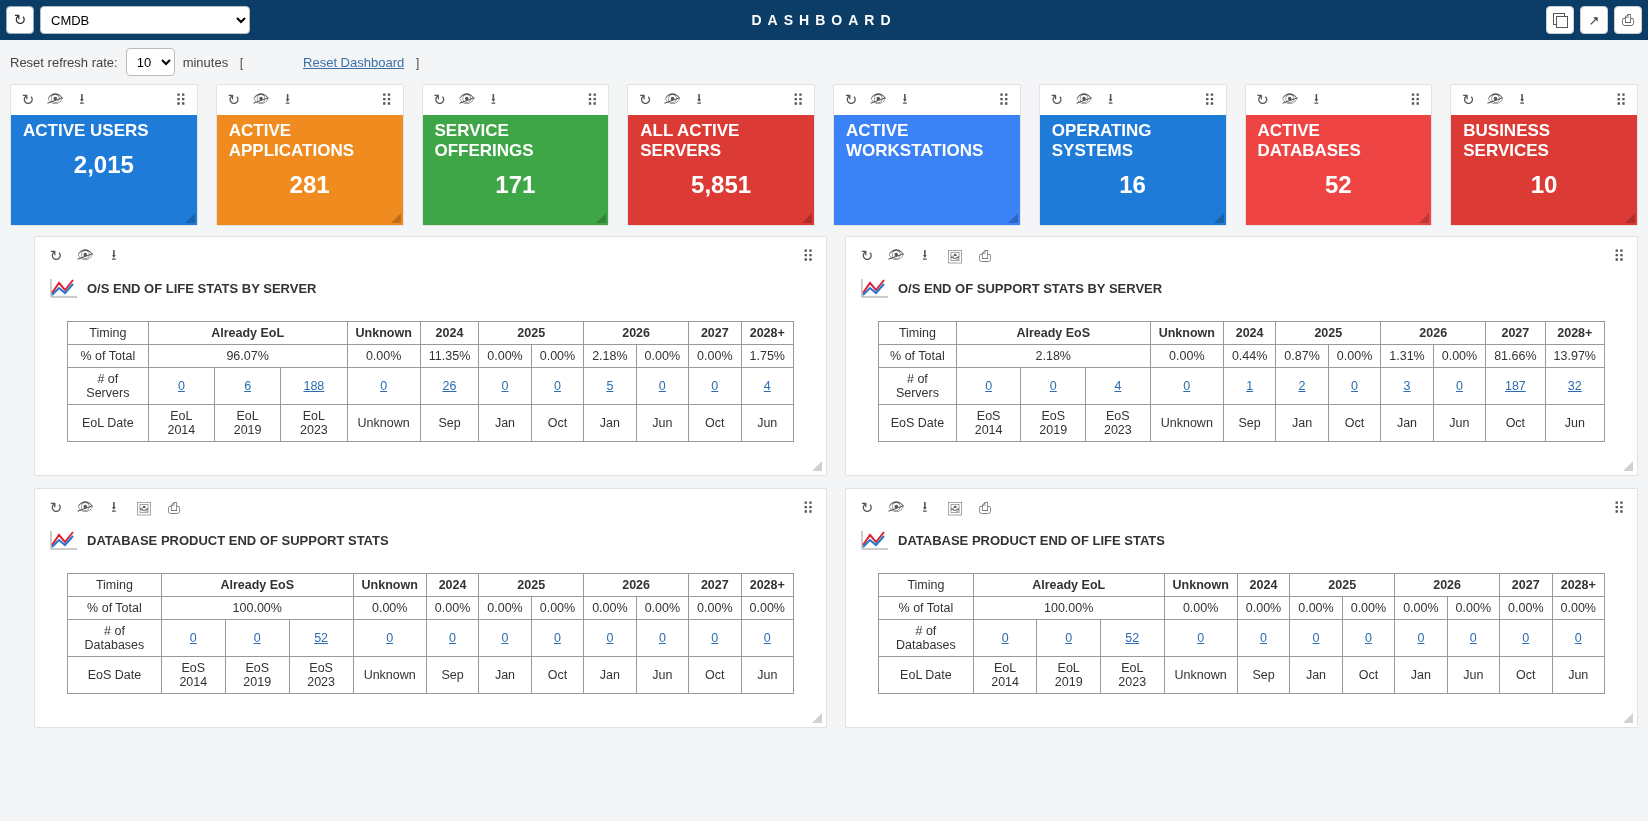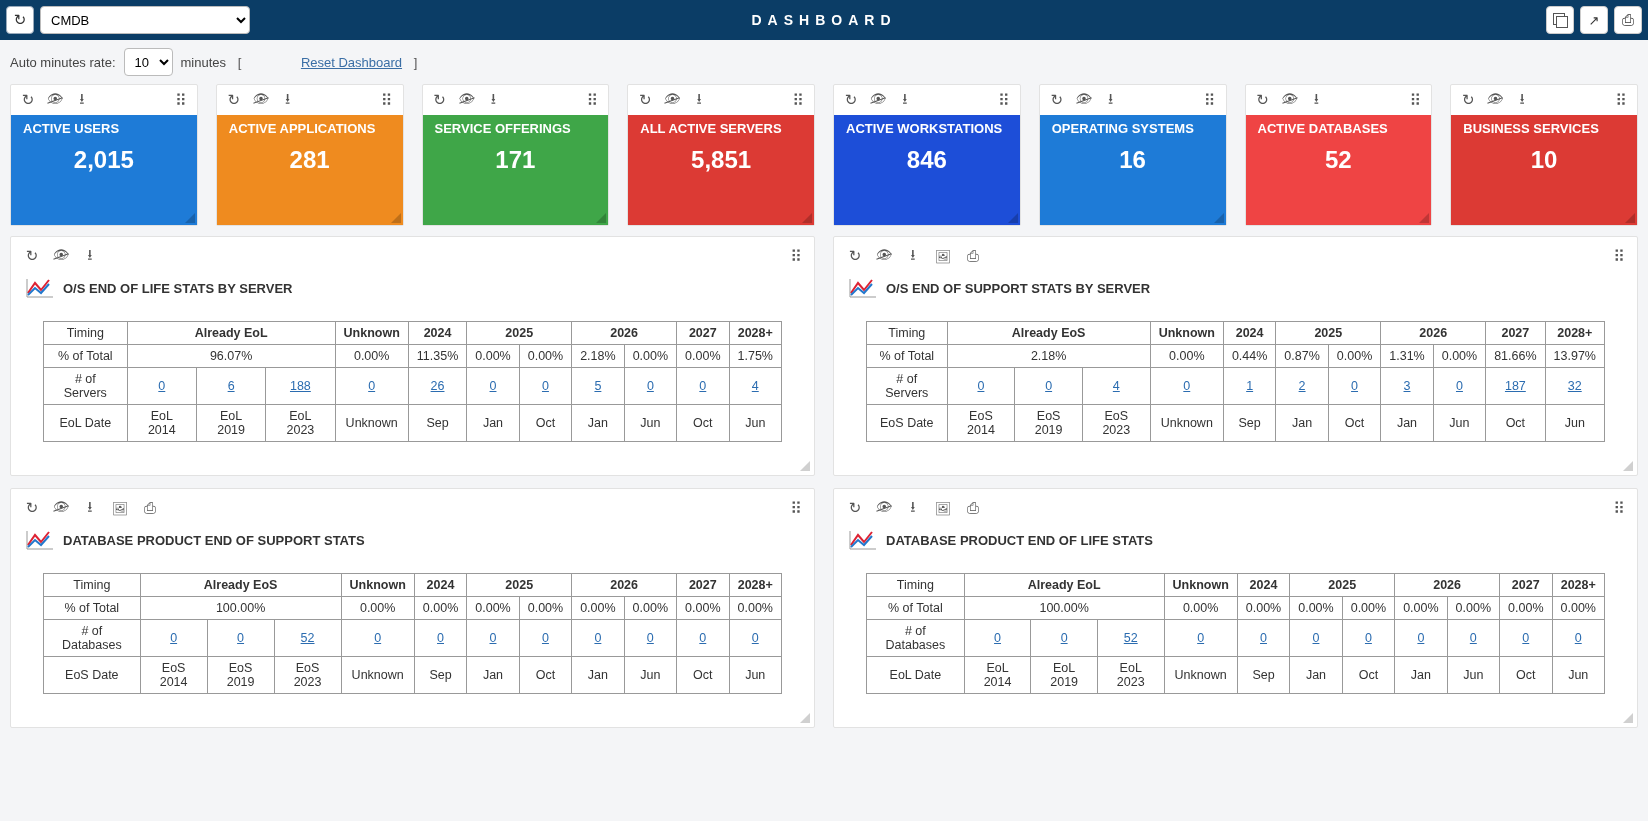--- a/index.html
+++ b/index.html
@@ -16,25 +16,25 @@
   
   .auto-row { display:flex; align-items:center; gap:8px; padding:8px 10px; font-size:13px; color:#444; }
   .auto-row a { color:#3a6ea5; text-decoration:underline;margin-left:48px; }
   .bracket { color:#555; }
   
   .kpi-row { display:flex; gap:18px; padding:0 10px 10px 10px; }
   .kpi-cell { flex:1 1 0; background:#fff; border:1px solid #e2e2e2; border-radius:2px; display:flex; flex-direction:column; }
   .kpi-toolbar { display:flex; align-items:center; gap:10px; padding:6px 8px; color:#555; }
   .tb-icon { width:18px; height:18px; display:flex; align-items:center; justify-content:center; cursor:pointer; }
   .kpi-body { color:#fff; padding:6px 12px 0 12px; height:110px; display:flex; flex-direction:column; position:relative; }
-  .kpi-body .lbl { font-size:13px; font-weight:700; }
+  .kpi-body .lbl { font-size:17px; font-weight:700; }
   .kpi-body .val { font-size:24px; font-weight:600; text-align:center; margin-top:10px; }
   .kpi-body::after { content:""; position:absolute; right:2px; bottom:2px; width:0; height:0; border-left:10px solid transparent; border-bottom:10px solid rgba(0,0,0,.2); }
   
-  .panel-row { display:flex; gap:18px; padding:0 10px 12px 10px; }
+  .panel-row { display:flex; gap:18px; padding:0 10px 12px 10px;margin-left:24px; }
   .panel { flex:1 1 0; background:#fff; border:1px solid #e2e2e2; border-radius:2px; padding:0 0 16px 0; position:relative; min-height:240px; }
   .panel::after { content:""; position:absolute; right:4px; bottom:4px; width:0; height:0; border-left:10px solid transparent; border-bottom:10px solid #d0d0d0; }
   .panel-toolbar { display:flex; align-items:center; gap:12px; padding:10px 10px 6px 12px; color:#555; }
   .panel-title { display:flex; align-items:center; gap:8px; padding:6px 14px 10px 14px; font-weight:700; font-size:13px; }
   .chart-icon svg { display:block; }
   .tbl-wrap { padding:12px 32px; }
   table { border-collapse:collapse; width:100%; font-size:12.5px; }
   th, td { border:1px solid #999; padding:4px 8px; text-align:center; color:#333; }
   td.rowhdr, th.rowhdr { text-align:center; font-weight:400; }
   a.num { color:#2b6cb0; text-decoration:underline; }
@@ -72,21 +72,21 @@
     <div class="icon-btn">
         <span class="ico-ext"></span>
       </div>
     <div class="icon-btn">
         <span class="ico-print"></span>
       </div>
   </div>
 </div>
 
 <div class="auto-row">
-  <span>Auto minutes rate:</span>
+  <span>Reset refresh rate:</span>
   <select><option>10</option></select>
   <span>minutes</span>
   <span class="bracket">&nbsp;[&nbsp;</span>
   <a href="#">Reset Dashboard</a>
   <span class="bracket">&nbsp;]</span>
 </div>
 
 <div class="kpi-row" id="kpi-row">
     <div class="kpi-cell">
     <div class="kpi-toolbar">
@@ -141,23 +141,22 @@
     </div>
     </div>
     <div class="kpi-cell">
     <div class="kpi-toolbar">
       <span class="tb-icon ico-refresh"></span>
       <span class="tb-icon ico-eye-slash"></span>
       <span class="tb-icon ico-download"></span>
       <span style="flex:1"></span>
       <span class="tb-icon drag-dots"></span>
     </div>
-    <div class="kpi-body" style="background:#1d4ed8">
+    <div class="kpi-body" style="background:#3b82f6">
       <div class="lbl">ACTIVE WORKSTATIONS</div>
-      <div class="val">846</div>
     </div>
     </div>
     <div class="kpi-cell">
     <div class="kpi-toolbar">
       <span class="tb-icon ico-refresh"></span>
       <span class="tb-icon ico-eye-slash"></span>
       <span class="tb-icon ico-download"></span>
       <span style="flex:1"></span>
       <span class="tb-icon drag-dots"></span>
     </div>

